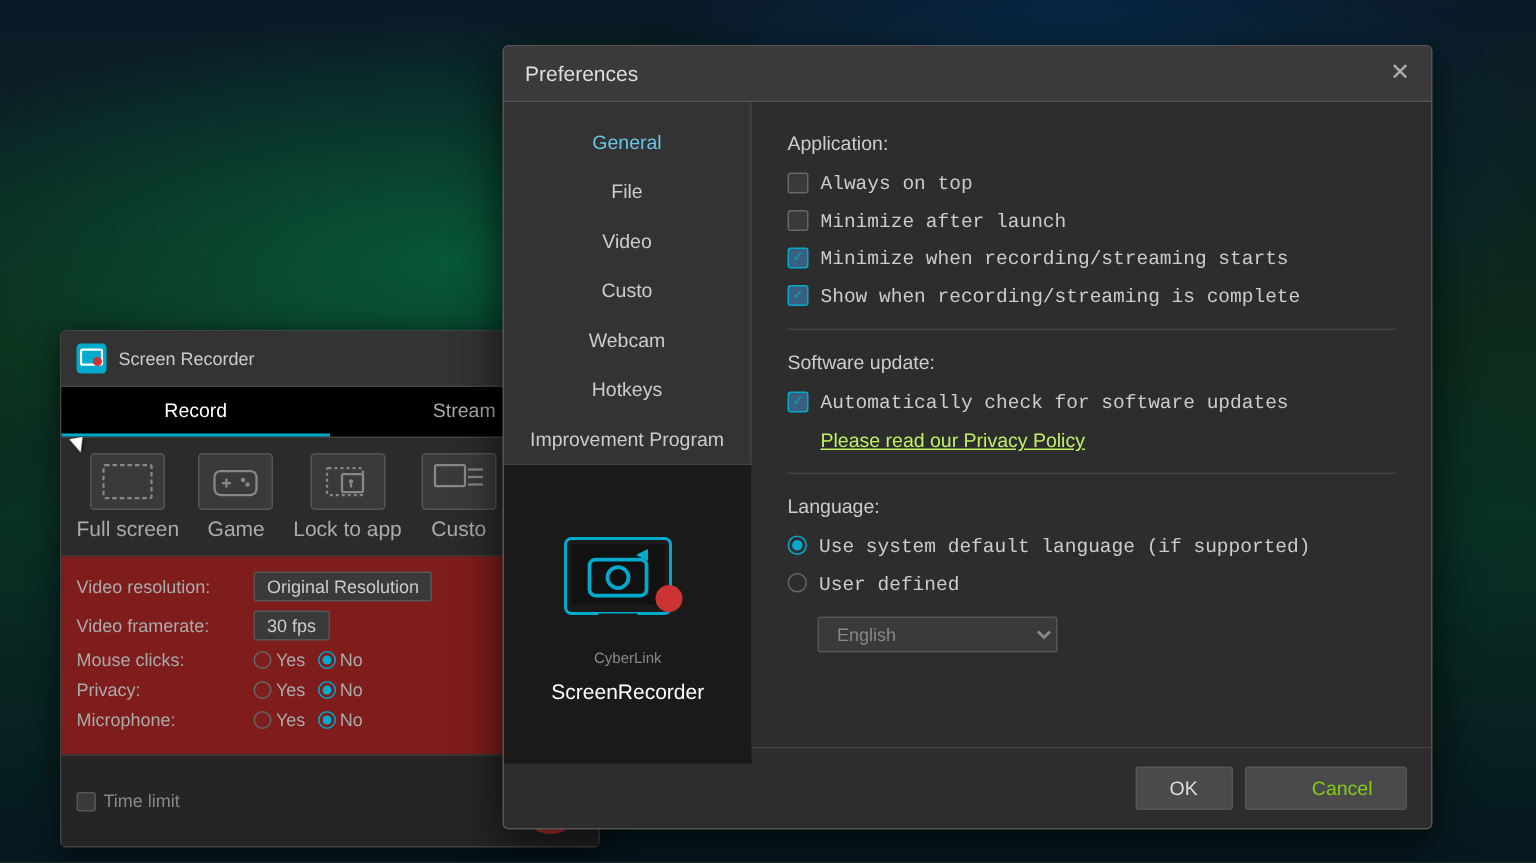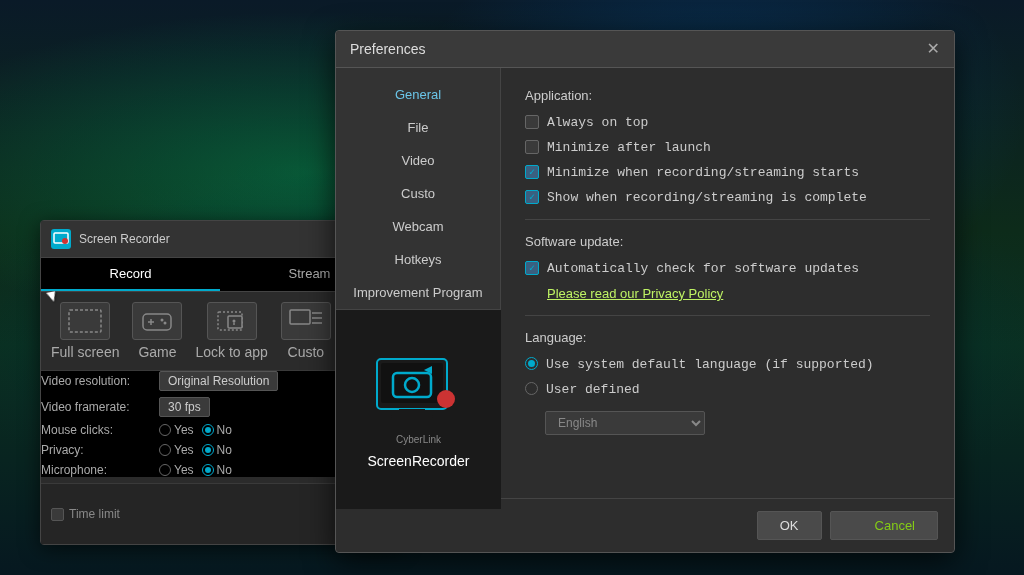--- a/index.html
+++ b/index.html
@@ -115,21 +115,22 @@
       font-size: 18px;
       color: #888;
     }
 
     .sr-mode-label {
       font-size: 14px;
       color: #aaa;
     }
 
     .sr-settings {
-      background: #000000;
+      padding: 10px;
+      background: #7f1d1d;
       border-top: 1px solid #3a3a3a;
     }
 
     .sr-setting-row {
       display: flex;
       align-items: center;
       margin-bottom: 6px;
       gap: 8px;
     }
 

